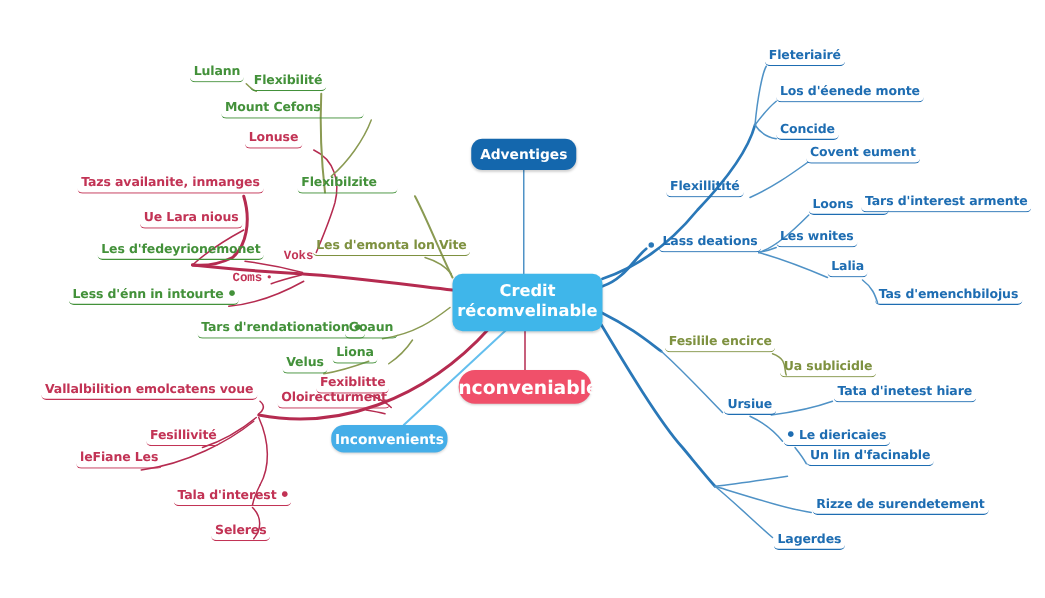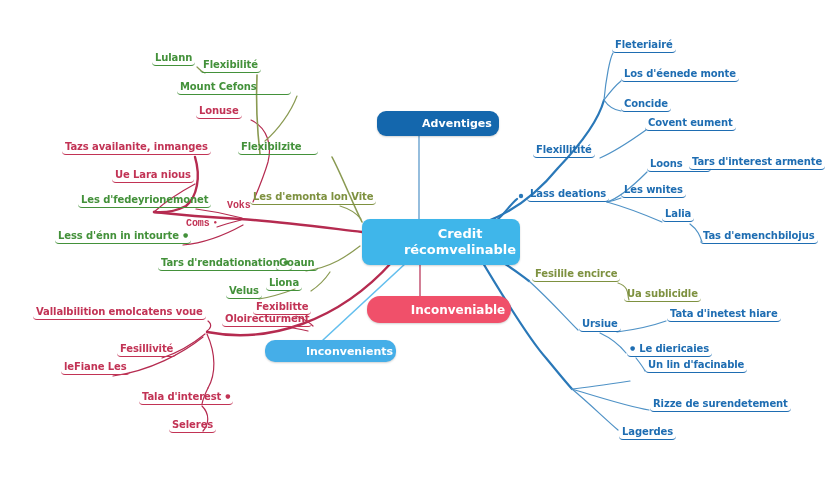--- a/index.html
+++ b/index.html
@@ -11,26 +11,26 @@
        border-bottom:1.5px solid currentColor;border-radius:0 0 4px 4px;cursor:default;}
   .lbl.nl{border-bottom:none;font-family:Liberation Mono, monospace;}
   .b{color:var(--blue,#1e6db2);}
   .r{color:var(--red,#c23355);}
   .g{color:var(--green,#43913a);}
   .og{color:var(--olive,#7e9140);}
   .dot-after::after{content:"●";font-size:6px;margin-left:4px;vertical-align:2px;}
   .dot-before::before{content:"●";font-size:6px;margin-right:4px;vertical-align:2px;}
   .node{position:absolute;z-index:3;display:flex;align-items:center;justify-content:center;
         color:#fff;font-weight:700;text-align:center;border-radius:12px;
-        box-shadow:0 1px 2px rgba(0,0,0,.18);cursor:default;padding-left:38px;}
+        box-shadow:0 1px 2px rgba(0,0,0,.18);cursor:default;}
   #node-center{left:362px;top:219px;width:120px;height:46px;font-size:13px;line-height:1.25;
         background:var(--center_node,#3fb6ea);border-radius:8px;}
   #node-advantages{left:377px;top:111px;width:84px;height:25px;font-size:11px;
         background:var(--advantages_node,#1467ad);border-radius:9px;}
-  #node-inconveniable{left:367px;top:296px;width:106px;height:27px;font-size:12px;
+  #node-inconveniable{left:367px;top:296px;width:106px;height:27px;font-size:15px;
         background:var(--inconveniable_node,#f0506a);border-radius:13px;}
   #node-inconvenients{left:265px;top:340px;width:93px;height:22px;font-size:11px;
         background:var(--inconvenients_node,#45aee8);border-radius:10px;}
   path{fill:none;stroke-linecap:round;}
   .pb{stroke:var(--blue_line,#2a78b8);stroke-width:2.2;}
   .pbt{stroke:var(--blue_line_thin,#4f92c6);stroke-width:1.2;}
   .pr{stroke:var(--red_line,#b52b50);stroke-width:2.4;}
   .prt{stroke:var(--red_line,#b52b50);stroke-width:1.2;}
   .pg{stroke:var(--olive_line,#8a9a52);stroke-width:1.6;}
   .pgt{stroke:var(--olive_line,#8a9a52);stroke-width:1.2;}

